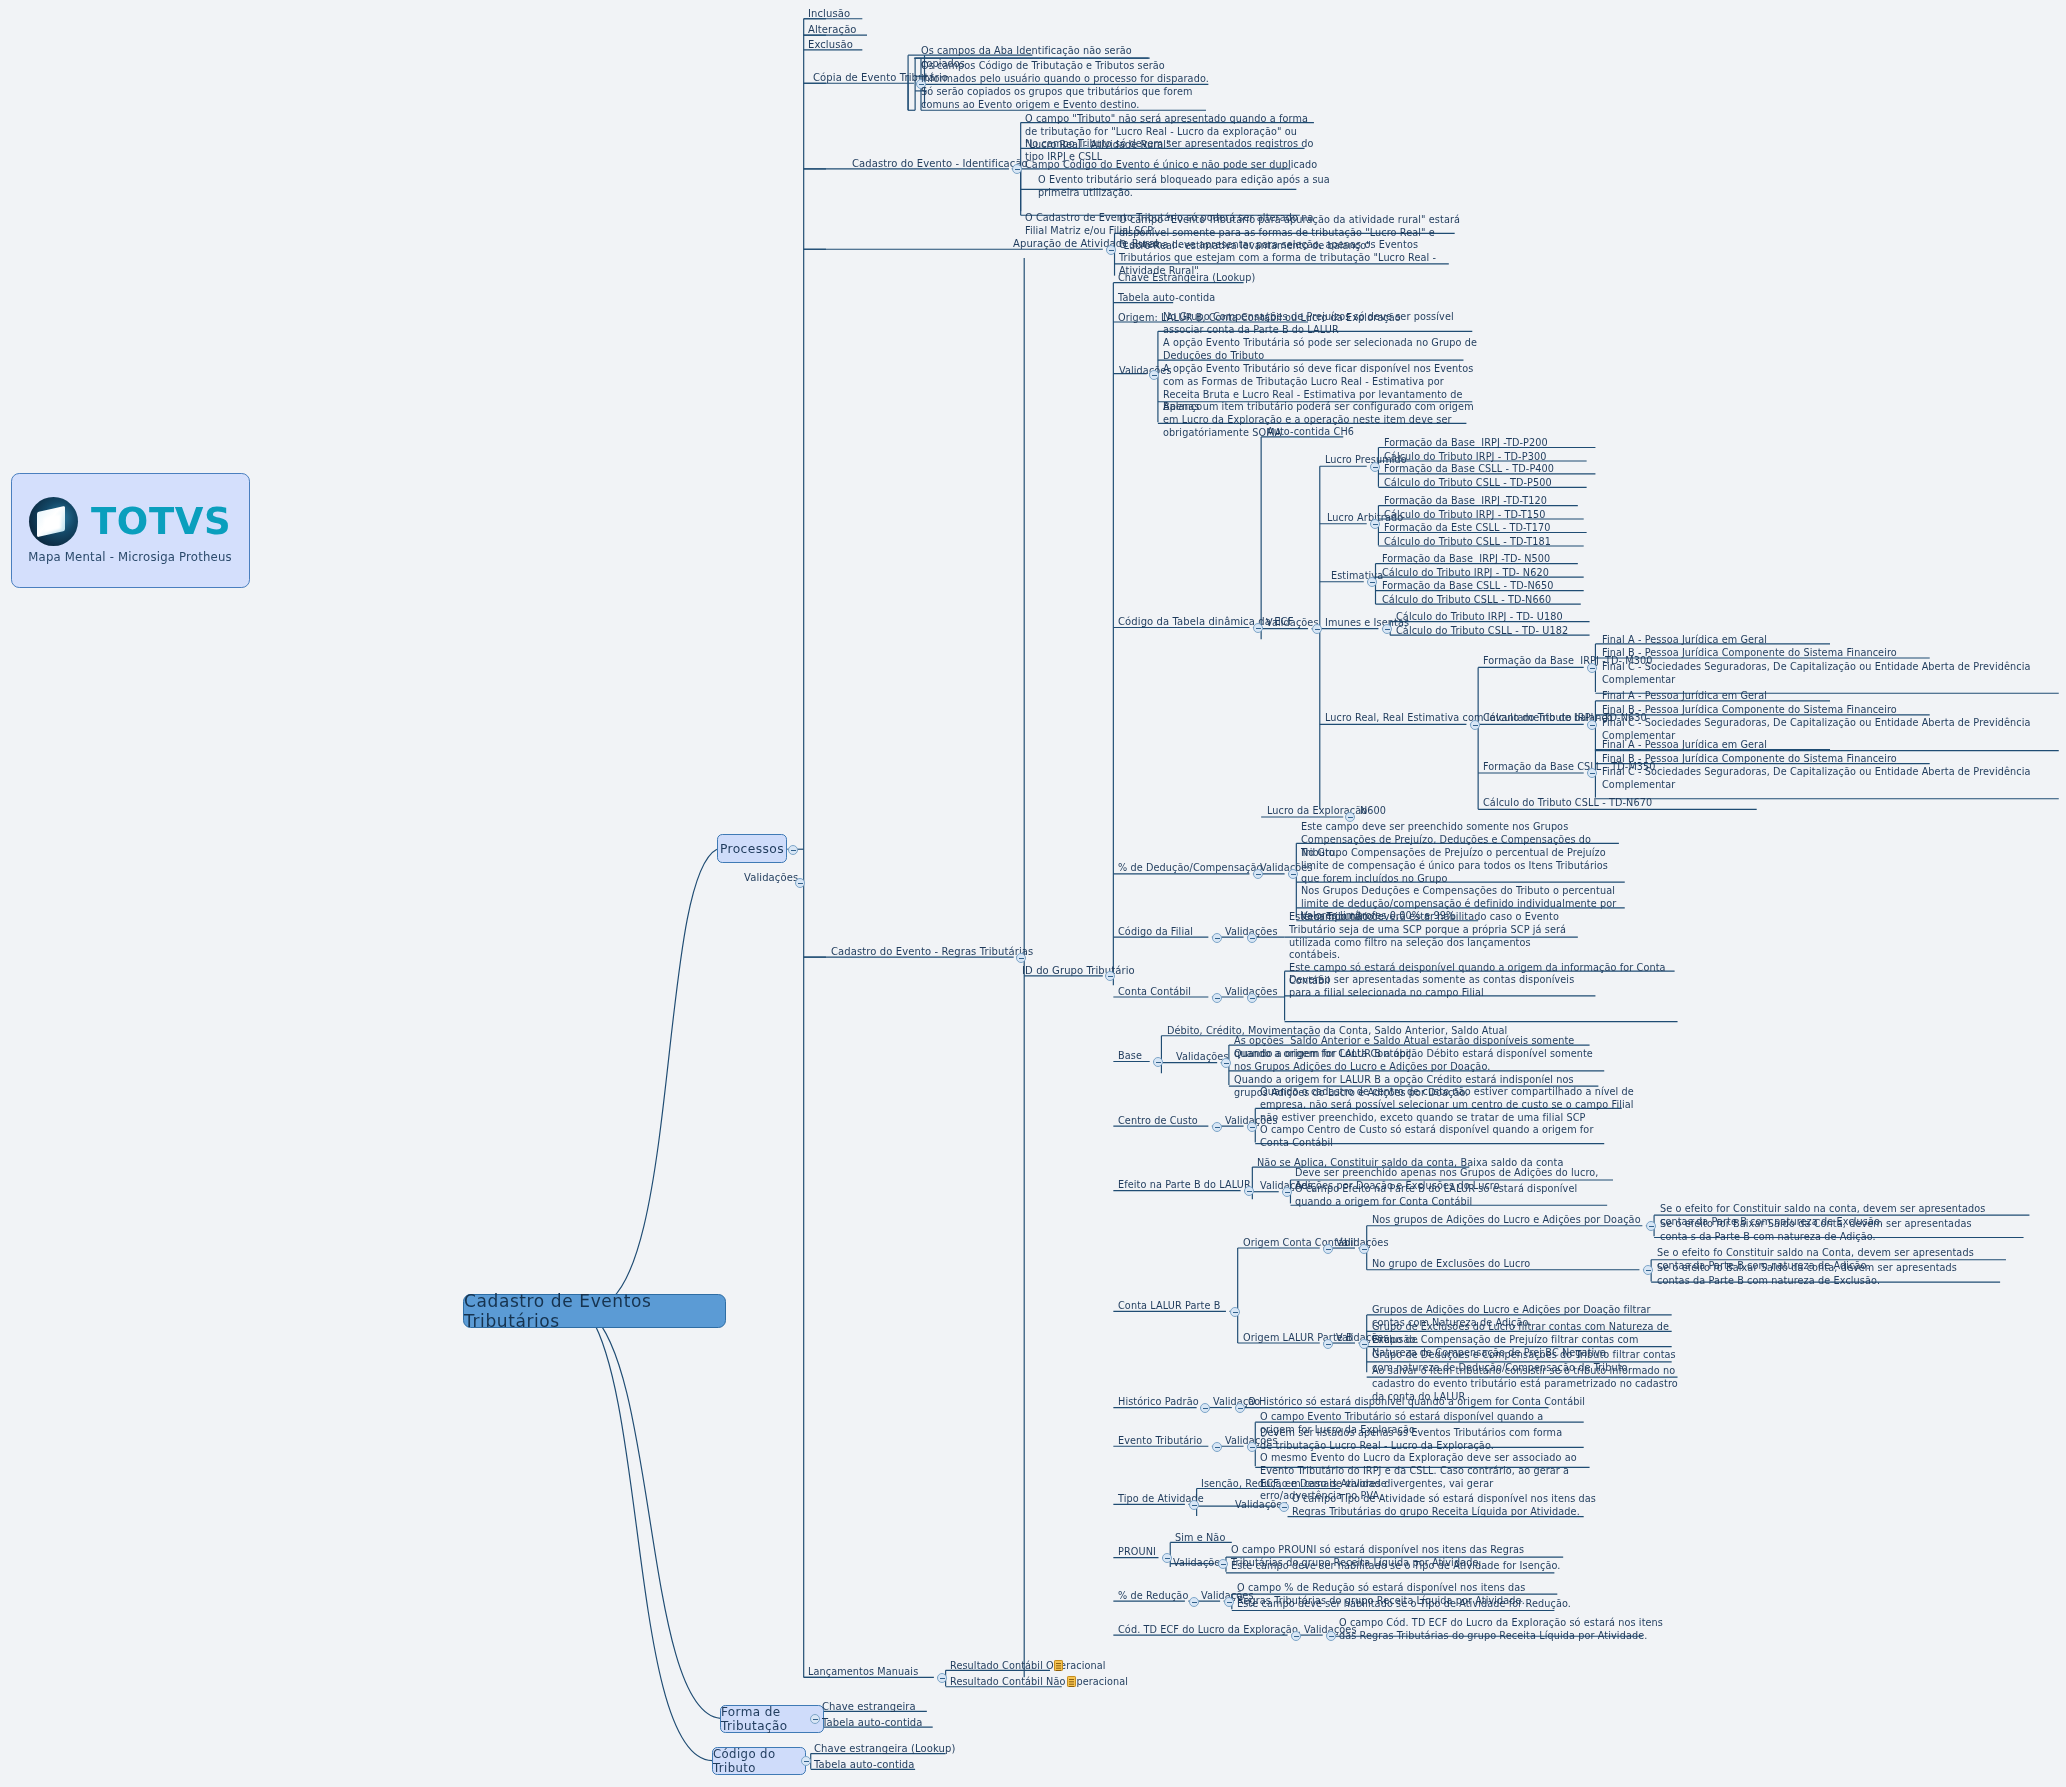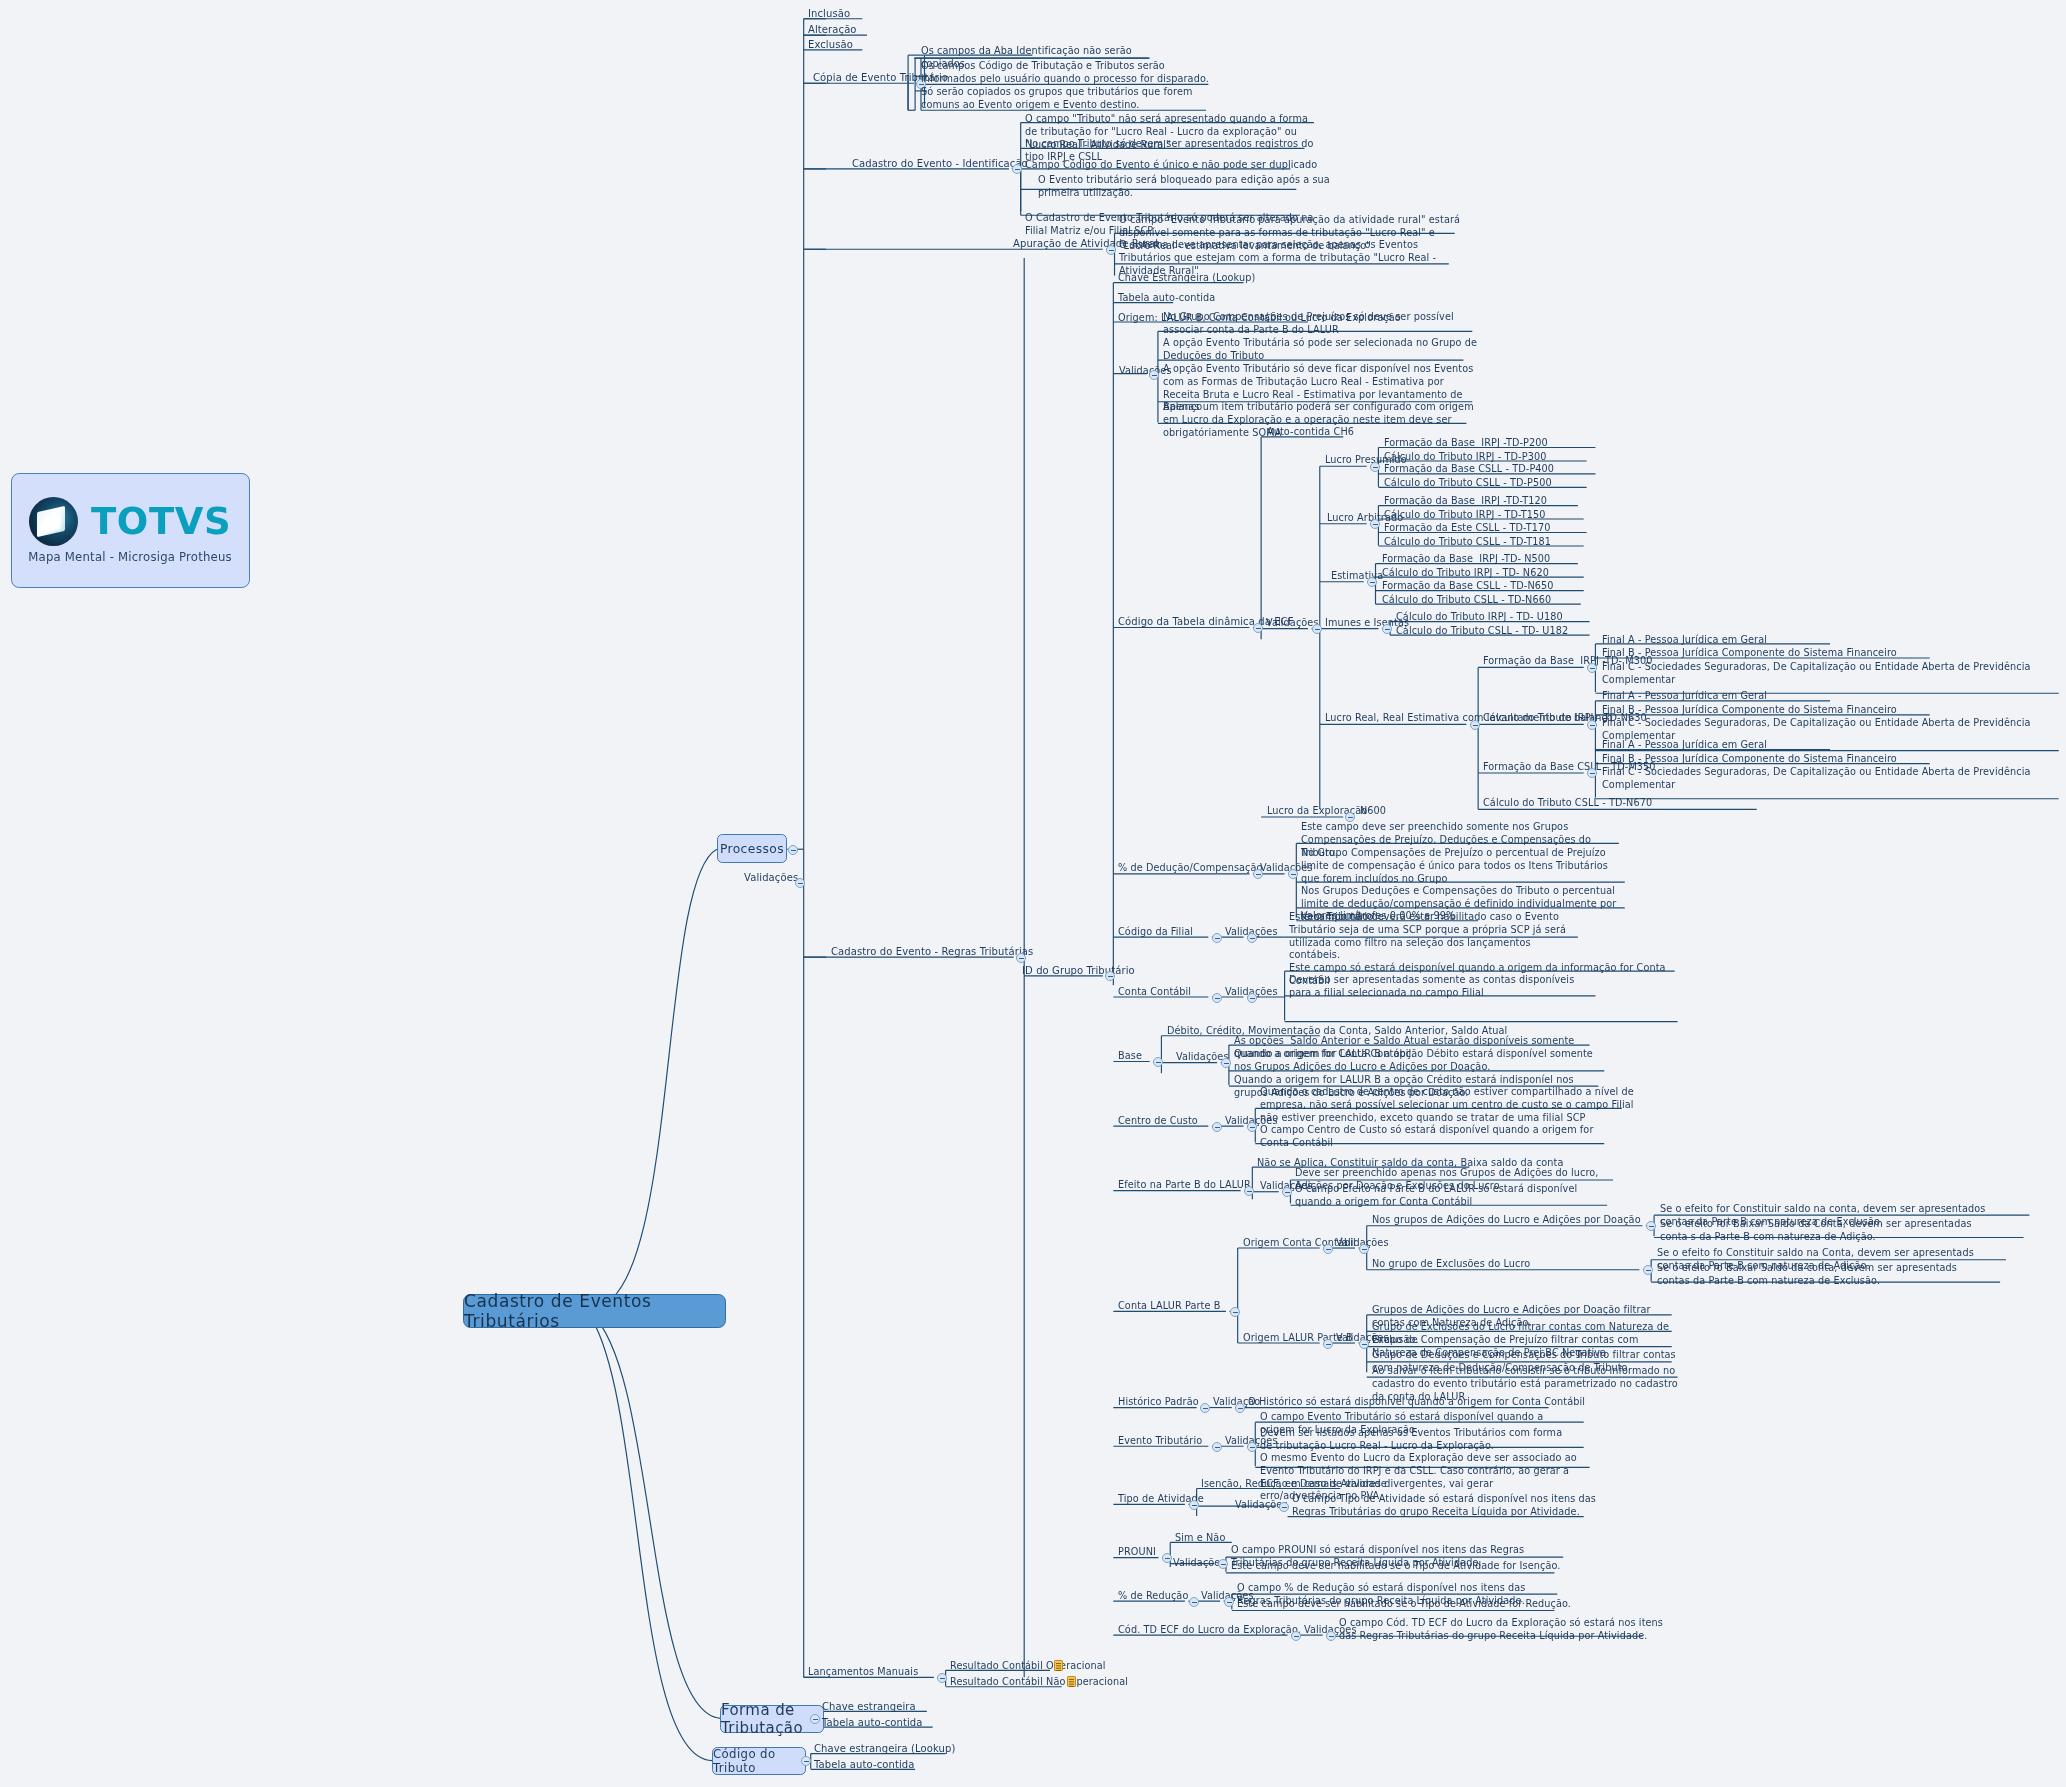--- a/index.html
+++ b/index.html
@@ -409,21 +409,21 @@
       <div class="totvs-word">TOTVS</div>
     </div>
     <div class="logo-caption">Mapa Mental - Microsiga Protheus</div>
   </div>
 
   <div class="box root" style="left:463px;top:1294px;width:263px;height:34px;">Cadastro de Eventos Tributários</div>
 
   <div class="box" style="left:717px;top:834px;width:70px;height:29px;font-size:12.3px;">Processos</div>
   <div class="bub" style="left:788px;top:845px;"></div>
 
-  <div class="box" style="left:720px;top:1705px;width:104px;height:28px;font-size:15px;">Forma de Tributação</div>
+  <div class="box" style="left:720px;top:1705px;width:104px;height:28px;font-size:12px;">Forma de Tributação</div>
   <div class="bub" style="left:810px;top:1714px;"></div>
   <div class="node" style="left:822px;top:1700px;">Chave estrangeira</div>
   <div class="node" style="left:822px;top:1716px;">Tabela auto-contida</div>
 
   <div class="box" style="left:712px;top:1747px;width:94px;height:28px;font-size:11.7px;">Código do Tributo</div>
   <div class="bub" style="left:801px;top:1756px;"></div>
   <div class="node" style="left:814px;top:1742px;">Chave estrangeira (Lookup)</div>
   <div class="node" style="left:814px;top:1758px;">Tabela auto-contida</div>
 
   <div class="node" style="left:808px;top:6.5px;">Inclusão</div>

